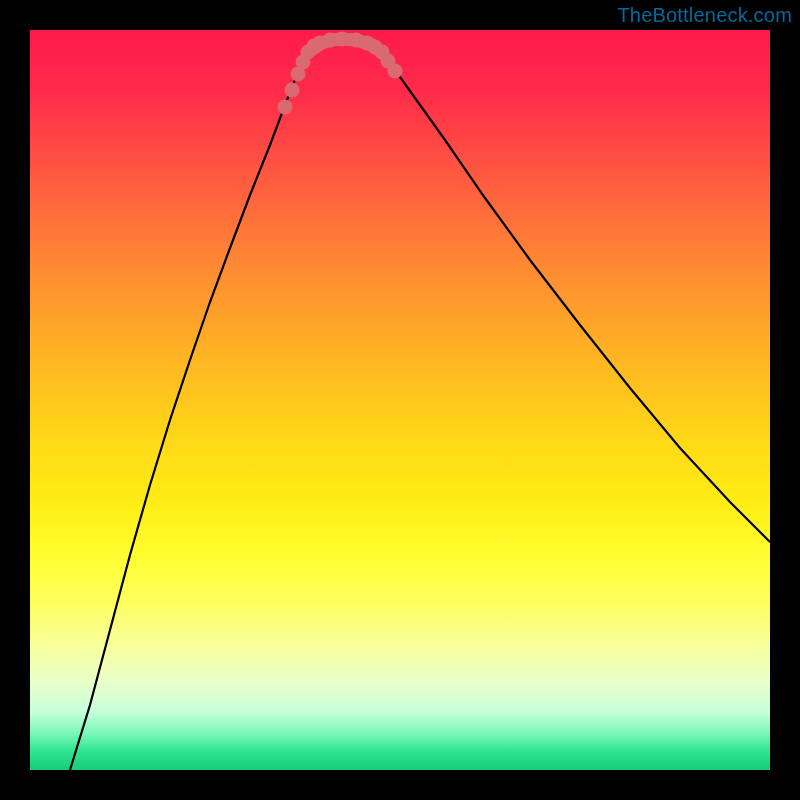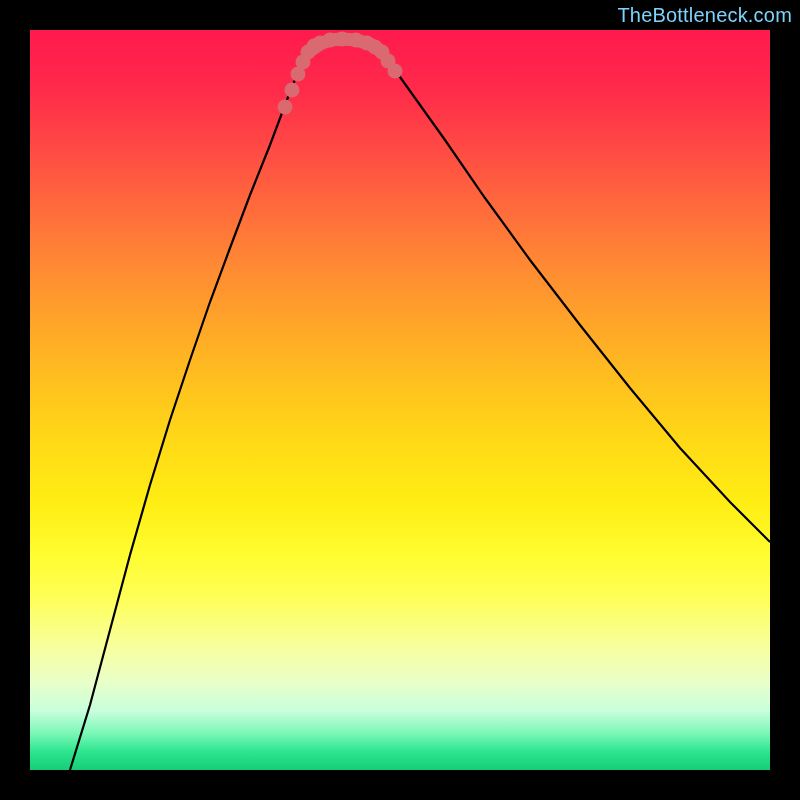--- a/index.html
+++ b/index.html
@@ -39,21 +39,21 @@
     left: 0; top: 0;
     width: 740px; height: 740px;
     overflow: visible;
   }
   .watermark {
     position: absolute;
     top: 4px;
     right: 8px;
     font-family: Arial, Helvetica, sans-serif;
     font-size: 20px;
-    color: #7dd3fc;
+    color: #0369a1;
     letter-spacing: 0.2px;
   }
 </style>
 </head>
 <body>
 
 <div class="frame">
   <div class="plot">
     <svg class="curve" viewBox="0 0 740 740" preserveAspectRatio="none">
       <path id="left-branch" fill="none" stroke="#000" stroke-width="2.2" d="M40 740 L60 675 L80 600 L100 525 L120 455 L140 390 L160 330 L180 272 L200 218 L220 165 L240 115 L255 75 L268 42 L278 22"></path>

